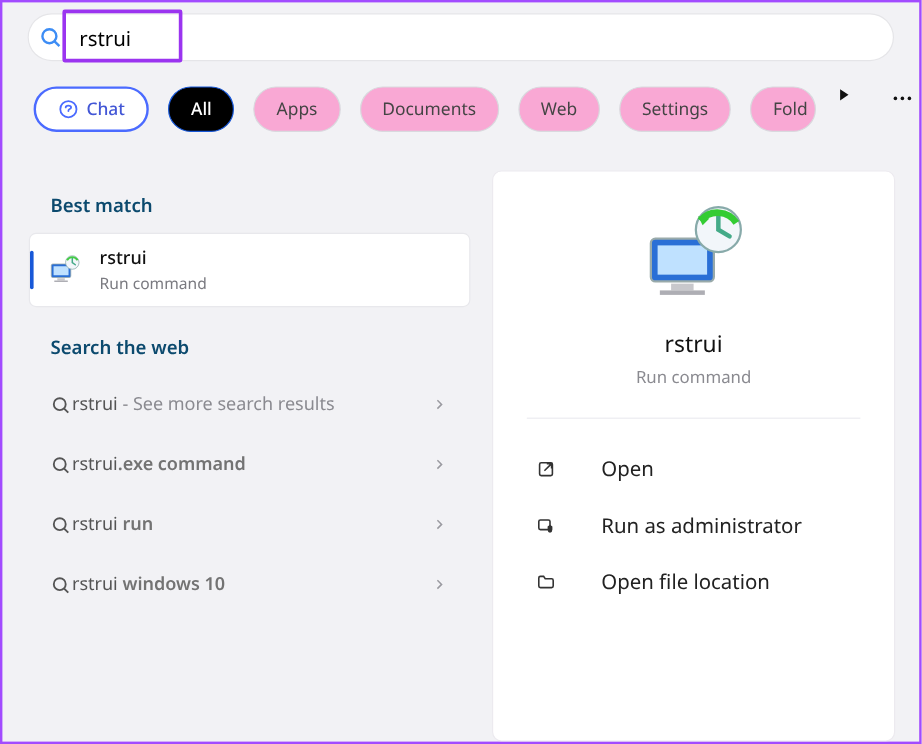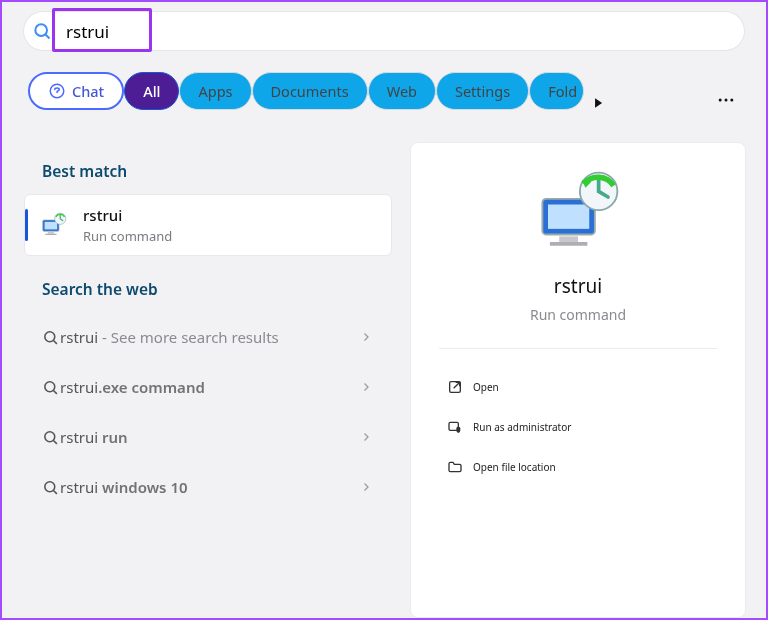--- a/index.html
+++ b/index.html
@@ -33,45 +33,45 @@
     width: 100px; height: 44px;
     pointer-events: none;
     border-radius: 2px;
   }
 
   
   .filters {
     position: absolute;
     top: 70px; left: 26px; right: 26px;
     display: flex;
-    align-items: flex-end;
-    gap: 0;
+    align-items: flex-start;
+    gap: 16px;
   }
   .chip {
     height: 38px;
     padding: 0 18px;
     border-radius: 19px;
     display: flex;
     align-items: center;
     font-size: 14.5px;
     color:#444;
-    background:#0ea5e9;
+    background:#f9a8d4;
     border:1px solid #d9d9de;
     cursor:pointer;
     white-space: nowrap;
   }
   .chip.chat {
     border:2px solid #4b6bff;
     color:#4357d6;
     background:#fff;
     gap:6px;
     font-weight:500;
   }
   .chip.active {
-    background:#4c1d95;
+    background:#000000;
     border-color:#1858d8;
     color:#fff;
     font-weight:500;
   }
   .filters .spacer { flex:1; }
   .play-icon, .more-icon { width:28px; display:flex; align-items:center; justify-content:center; cursor:pointer; color:#222; }
 
   
   .results {
     position: absolute;
@@ -138,24 +138,24 @@
     padding-bottom:24px;
     border-bottom:1px solid #ececf0;
   }
   .hero-icon { width:90px; height:90px; margin-bottom:16px; display:flex; align-items:center; justify-content:center; }
   .hero-title { font-size:19px; color:#111; }
   .hero-sub { font-size:14px; color:#8a8a90; margin-top:6px; }
 
   .action-list { padding-top:18px; }
   .action {
     display:flex; align-items:center;
-    gap:8px;
+    gap:36px;
     padding: 12px 6px;
     cursor:pointer;
-    font-size:10px;
+    font-size:17px;
     color:#222;
   }
   .action .aicon { width:20px; display:flex; align-items:center; justify-content:center; color:#333; }
 
   
 </style>
 </head>
 <body>
 
 <div class="searchbar">

